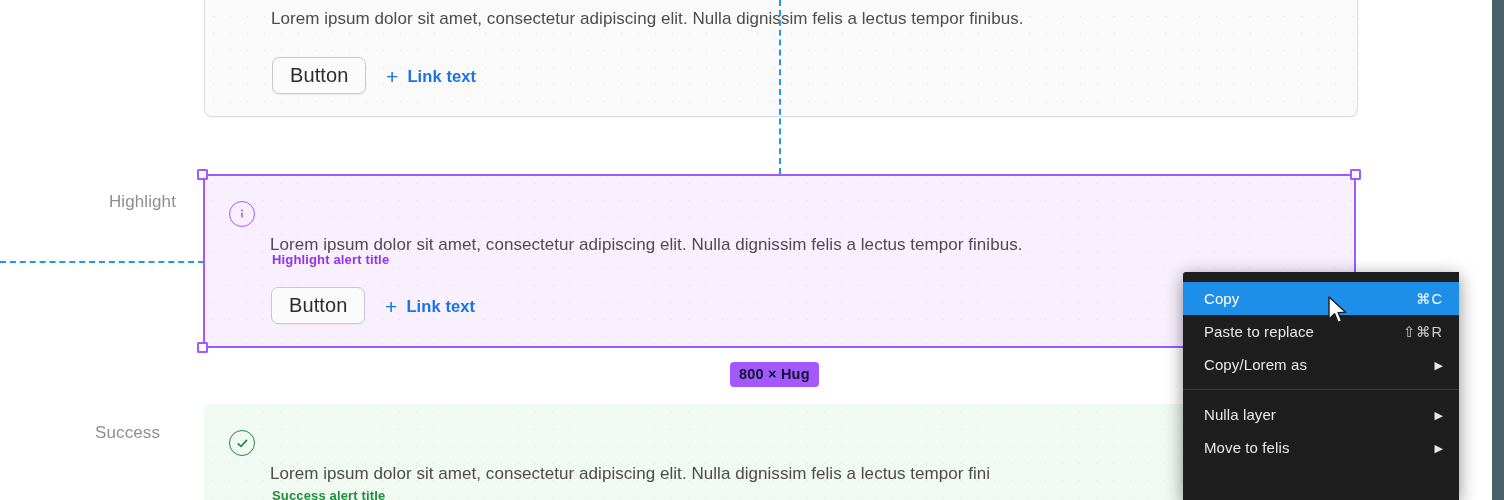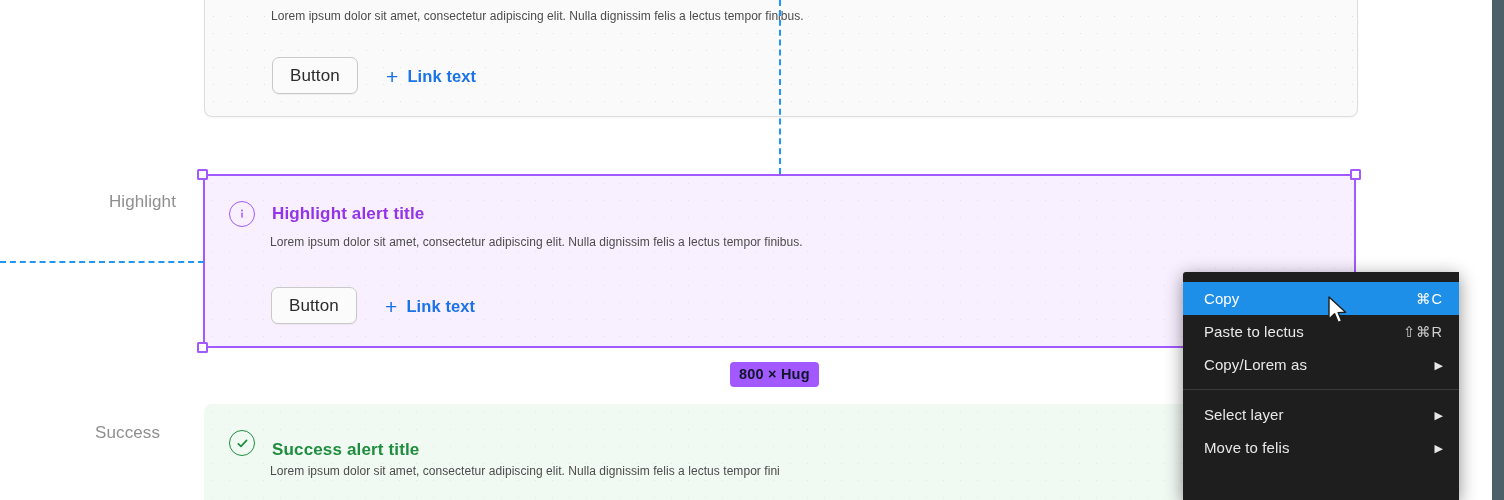--- a/index.html
+++ b/index.html
@@ -46,44 +46,45 @@
     position:absolute;
     width:26px; height:26px;
     border-radius:50%;
     border:1.8px solid currentColor;
     display:flex; align-items:center; justify-content:center;
   }
   .alert-icon svg { display:block; }
 
   .alert-title {
     position:absolute;
-    font-size:17px;
+    font-size:13px;
     font-weight:bold;
     letter-spacing:.15px;
     white-space:nowrap;
+    margin-top:48px;
   }
   .alert-body {
     position:absolute;
-    font-size:12px;
+    font-size:17px;
     color:#4c4c4c;
     white-space:nowrap;
     letter-spacing:.05px;
   }
 
   
   .alert-btn {
     position:absolute;
     height:37px;
     padding:5px 17px;
     border:1px solid #c9c9c9;
     border-radius:7px;
     background:#fbfbfb;
     color:#2b2b2b;
     font-family:inherit;
-    font-size:17px;
+    font-size:20px;
     letter-spacing:.1px;
     cursor:pointer;
     box-shadow:0 1px 1px rgba(0,0,0,.05);
     display:flex; align-items:center; justify-content:center;
   }
   
   .alert-link {
     position:absolute;
     display:flex; align-items:center; gap:9px;
     color:#1a73e8;
@@ -275,32 +276,32 @@
   <div class="guide-v"></div>
   <div class="guide-h"></div>
 
   <div id="context-menu">
     <div id="menu-group-1">
         <div class="menu-item selected">
           <span class="menu-label">Copy</span>
           <span class="menu-shortcut">⌘C</span>
         </div>
         <div class="menu-item">
-          <span class="menu-label">Paste to lectus</span>
+          <span class="menu-label">Paste to replace</span>
           <span class="menu-shortcut">⇧⌘R</span>
         </div>
         <div class="menu-item">
           <span class="menu-label">Copy/Lorem as</span>
           <span class="menu-arrow">▶</span>
         </div>
       </div>
     <div class="menu-sep"></div>
     <div id="menu-group-2">
         <div class="menu-item">
-          <span class="menu-label">Select layer</span>
+          <span class="menu-label">Nulla layer</span>
           <span class="menu-arrow">▶</span>
         </div>
         <div class="menu-item">
           <span class="menu-label">Move to felis</span>
           <span class="menu-arrow">▶</span>
         </div>
       </div>
   </div>
 
   <svg id="cursor" viewBox="0 0 22 30">

